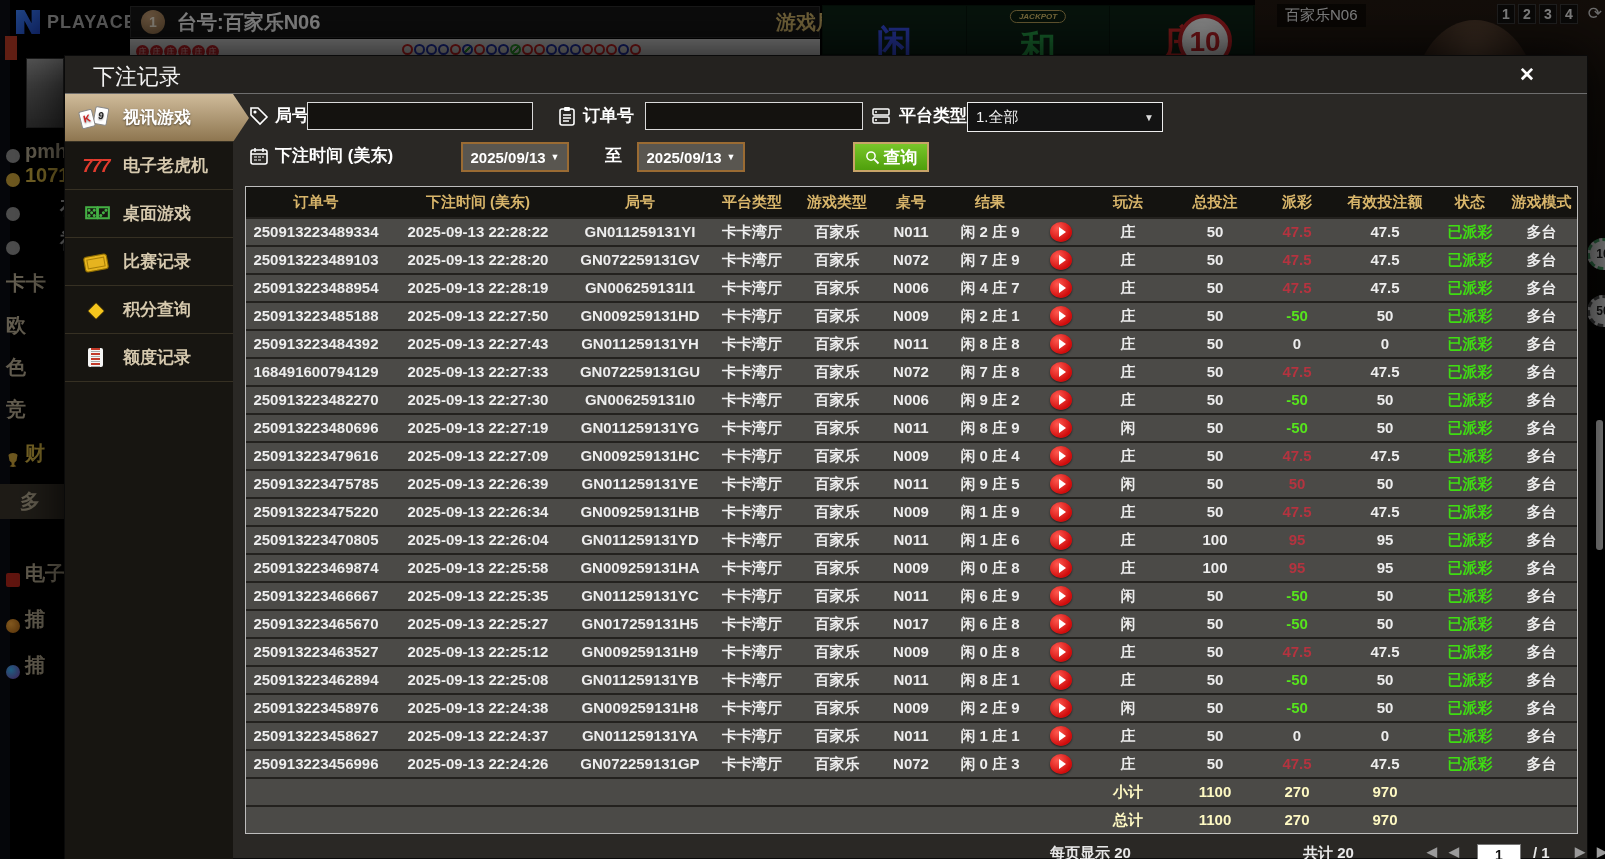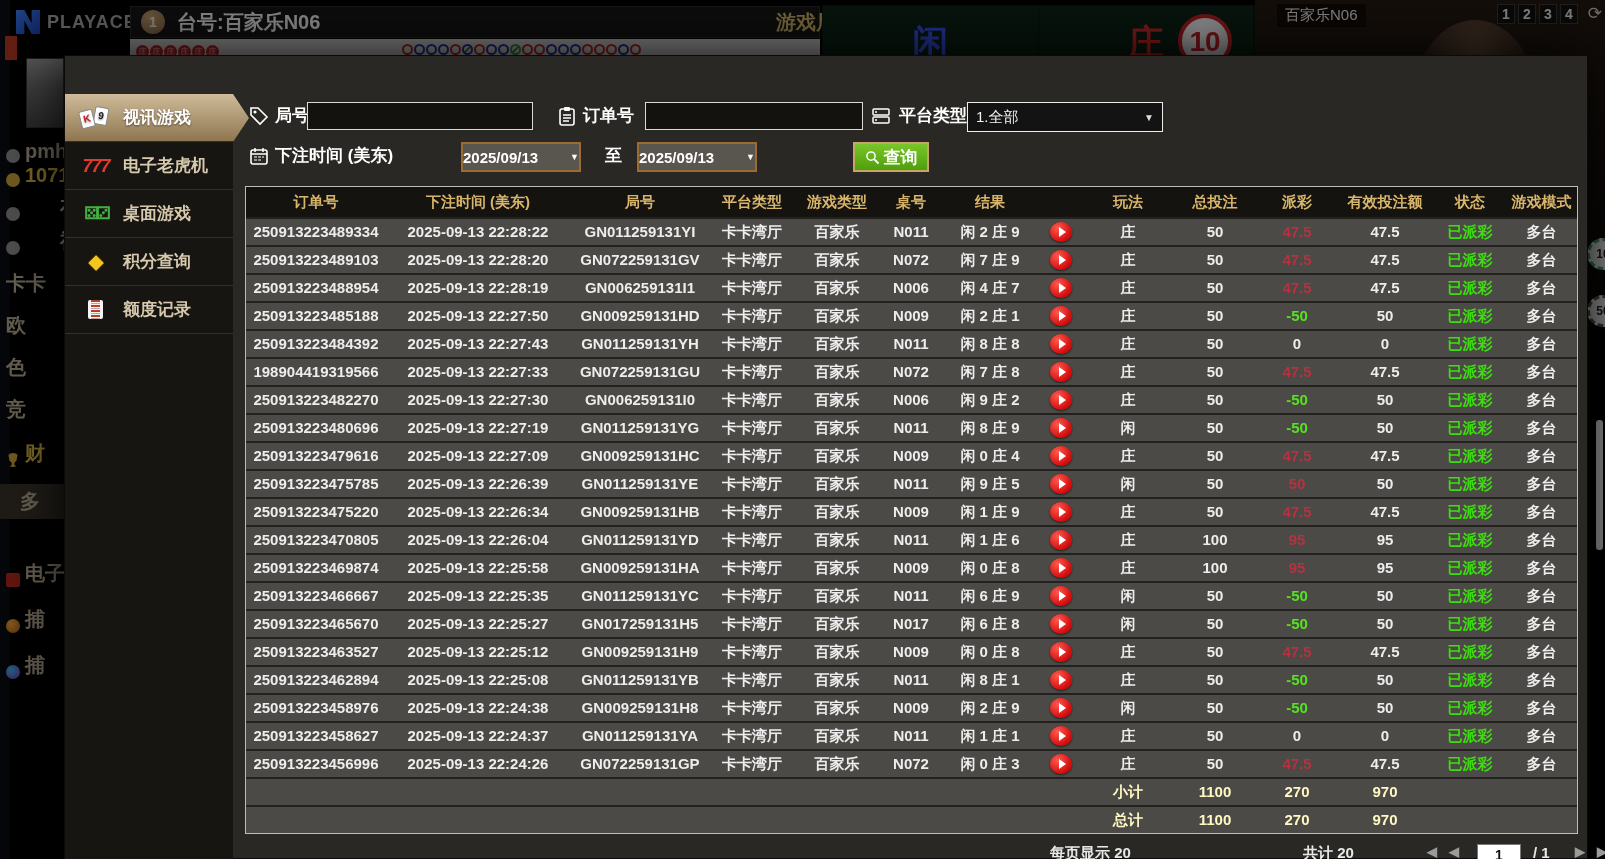--- a/index.html
+++ b/index.html
@@ -109,22 +109,22 @@
     background-size:9px 5px,9px 5px; background-position:3px 5px,3px 8px; background-repeat:repeat-y; }
 
   
   .f-label { position:absolute; color:#ffffff; font-weight:bold; font-size:17px; }
   .f-icon { position:absolute; width:20px; height:20px; }
   .f-input { position:absolute; height:28px; background:#14120f; border:1px solid #d9d9d9; color:#eee;
     font-size:15px; padding:0 8px; outline:none; }
   .f-select { position:absolute; height:30px; background:#131313; border:1px solid #ededed; color:#f0f0f0;
     font-size:15px; display:flex; align-items:center; padding:0 8px; cursor:pointer; }
   .f-select .caret { margin-left:auto; font-size:10px; color:#dcdcdc; }
-  .date-btn { position:absolute; height:30px; width:120px; background:#59565ue; background:#595650; border:2px solid #9a6b33;
-    color:#fff; font-weight:bold; font-size:15px; display:flex; align-items:center; justify-content:space-between; gap:5px; cursor:pointer; }
+  .date-btn { position:absolute; height:30px; width:108px; background:#59565ue; background:#595650; border:2px solid #9a6b33;
+    color:#fff; font-weight:bold; font-size:15px; display:flex; align-items:center; justify-content:center; gap:5px; cursor:pointer; }
   .date-btn .caret { font-size:9px; }
   .search-btn { position:absolute; left:788px; top:86px; width:76px; height:30px;
     background:linear-gradient(180deg,#79c62a 0%,#4f9f0c 100%); border:2px solid #c8a468; color:#fff;
     font-weight:bold; font-size:17px; display:flex; align-items:center; justify-content:center; gap:4px; cursor:pointer; }
 
   
   #rtable { position:absolute; left:180px; top:130px; width:1333px; border:1px solid #bdbdbd; background:#23211e; }
   .trow, .thead { display:grid;
     grid-template-columns:140px 184px 140px 84px 86px 62px 96px 46px 88px 86px 78px 98px 72px 1fr; }
   .thead { height:30px; background:#14131077; background:#141310; }
@@ -167,20 +167,24 @@
 
   <div class="scoreboard">
     <span id="dealer-beads"><span class="bead">庄</span><span class="bead">庄</span><span class="bead">庄</span><span class="bead">庄</span><span class="bead">庄</span><span class="bead">庄</span></span>
     <span id="road"><span class="rb rb-r"></span><span class="rb rb-b"></span><span class="rb rb-b"></span><span class="rb rb-b"></span><span class="rb rb-r"></span><span class="rb rb-bs"></span><span class="rb rb-r"></span><span class="rb rb-b"></span><span class="rb rb-b"></span><span class="rb rb-gs"></span><span class="rb rb-r"></span><span class="rb rb-r"></span><span class="rb rb-b"></span><span class="rb rb-b"></span><span class="rb rb-b"></span><span class="rb rb-r"></span><span class="rb rb-r"></span><span class="rb rb-r"></span><span class="rb rb-b"></span><span class="rb rb-r"></span></span>
   </div>
 
   <div class="betzone">
     <div class="bz-cell bz-player">
       <span class="bz-char">闲</span>
     </div>
+    <div class="bz-cell bz-tie">
+      <span class="jackpot-pill">JACKPOT</span>
+      <span class="bz-char">和</span>
+    </div>
     <div class="bz-cell bz-banker">
       <span class="bz-char">庄</span>
     </div>
     <div class="timer">10</div>
   </div>
 
   <div class="video">
     <div class="table-felt"></div>
     <div class="dealer-blob"></div>
     <span class="video-label">百家乐N06</span>
@@ -244,36 +248,44 @@
         <span class="dot fish-b"></span>
         <span>捕</span>
       </div>
     </div>
 </div>
 
 <div class="bg-scrollbar"></div>
 <div id="dim"></div>
 
 <div id="modal">
+  <div class="m-title-bar">
+    <span class="m-title">下注记录</span>
+    <span class="m-close">✕</span>
+  </div>
 
   <div id="menu">
       <div class="menu-item active">
         <span class="mi mi-video">
           <i class="card c0">K</i>
           <i class="card c1">9</i>
         </span>
         <span class="mlabel">视讯游戏</span>
       </div>
       <div class="menu-item">
         <span class="mi mi-slot">777</span>
         <span class="mlabel">电子老虎机</span>
       </div>
       <div class="menu-item">
         <span class="mi mi-dice">⚄⚂</span>
         <span class="mlabel">桌面游戏</span>
+      </div>
+      <div class="menu-item">
+        <span class="mi mi-match"></span>
+        <span class="mlabel">比赛记录</span>
       </div>
       <div class="menu-item">
         <span class="mi mi-points">◆</span>
         <span class="mlabel">积分查询</span>
       </div>
       <div class="menu-item">
         <span class="mi mi-quota"></span>
         <span class="mlabel">额度记录</span>
       </div>
     </div>
@@ -440,21 +452,21 @@
             </div>
           </div>
           <div class="td col-bet">庄</div>
           <div class="td col-total">50</div>
           <div class="td col-payout pay-zero">0</div>
           <div class="td col-valid">0</div>
           <div class="td col-status status-paid">已派彩</div>
           <div class="td col-mode">多台</div>
         </div>
         <div class="trow">
-          <div class="td col-order">198904419319566</div>
+          <div class="td col-order">168491600794129</div>
           <div class="td col-time">2025-09-13 22:27:33</div>
           <div class="td col-round">GN072259131GU</div>
           <div class="td col-platform">卡卡湾厅</div>
           <div class="td col-game">百家乐</div>
           <div class="td col-table">N072</div>
           <div class="td col-result">闲 7 庄 8</div>
           <div class="td col-play">
             <div class="play-btn">
               <span class="tri"></span>
             </div>

